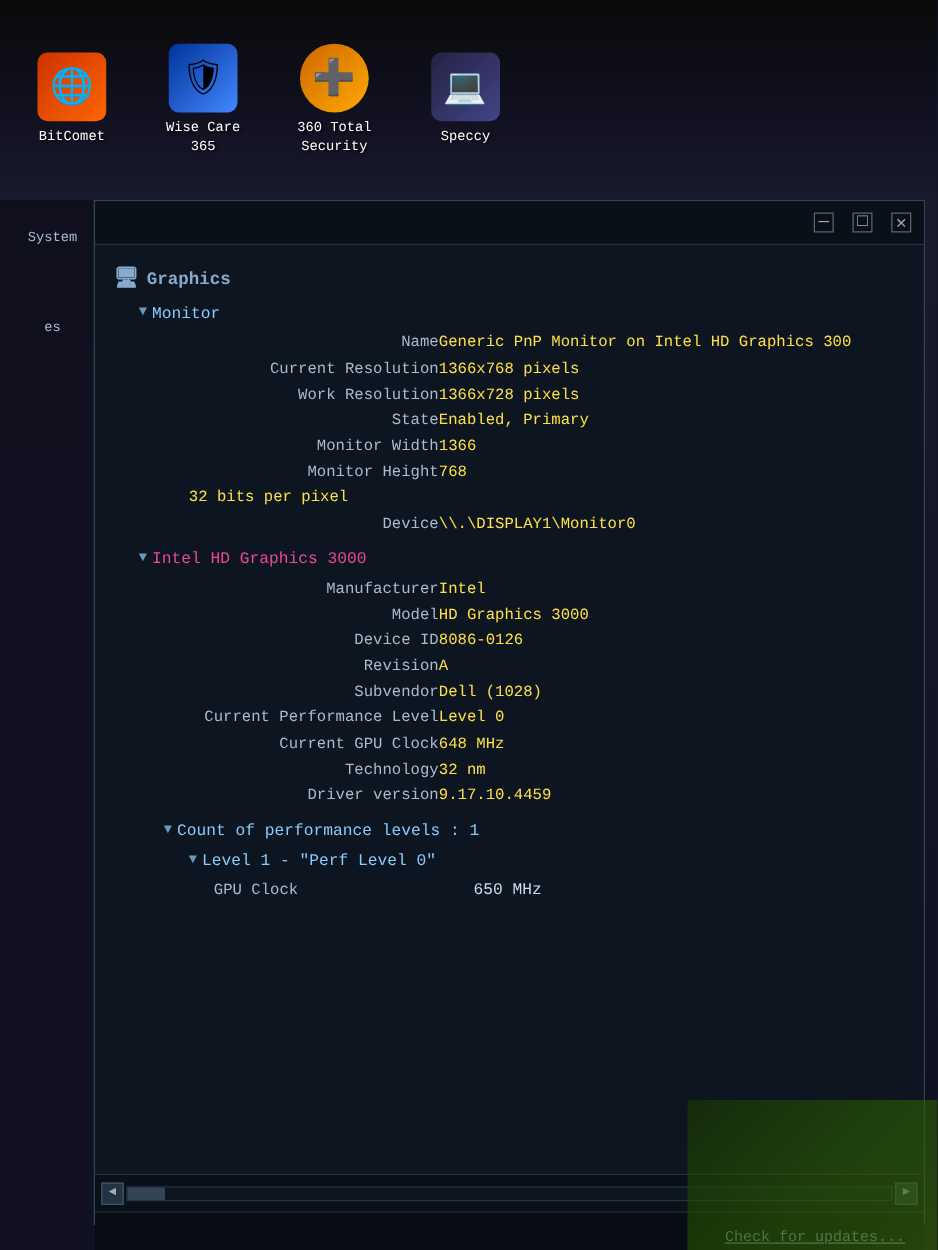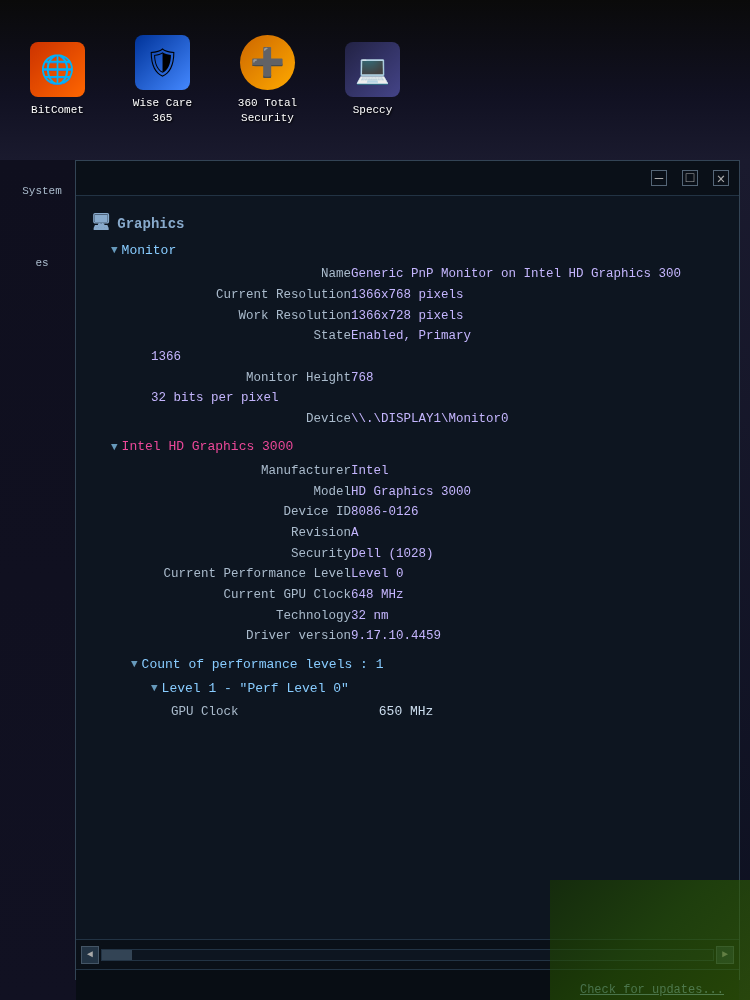--- a/index.html
+++ b/index.html
@@ -180,21 +180,21 @@
     }
 
     .prop-label {
       color: #aabbcc;
       width: 200px;
       min-width: 200px;
       font-size: 12.5px;
     }
 
     .prop-value {
-      color: #c4b5fd;
+      color: #fde047;
       font-size: 12.5px;
     }
 
     .section-label {
       color: #ec4899;
       font-size: 13px;
     }
 
     
     .gpu-section {
@@ -376,20 +376,21 @@
             </div>
             <div class="prop-row">
               <span class="prop-label">Work Resolution</span>
               <span class="prop-value">1366x728 pixels</span>
             </div>
             <div class="prop-row">
               <span class="prop-label">State</span>
               <span class="prop-value">Enabled, Primary</span>
             </div>
             <div class="prop-row">
+              <span class="prop-label">Monitor Width</span>
               <span class="prop-value">1366</span>
             </div>
             <div class="prop-row">
               <span class="prop-label">Monitor Height</span>
               <span class="prop-value">768</span>
             </div>
             <div class="prop-row">
               <span class="prop-value">32 bits per pixel</span>
             </div>
             <div class="prop-row">
@@ -416,21 +417,21 @@
             </div>
             <div class="prop-row">
               <span class="prop-label">Device ID</span>
               <span class="prop-value">8086-0126</span>
             </div>
             <div class="prop-row">
               <span class="prop-label">Revision</span>
               <span class="prop-value">A</span>
             </div>
             <div class="prop-row">
-              <span class="prop-label">Security</span>
+              <span class="prop-label">Subvendor</span>
               <span class="prop-value">Dell (1028)</span>
             </div>
             <div class="prop-row">
               <span class="prop-label">Current Performance Level</span>
               <span class="prop-value">Level 0</span>
             </div>
             <div class="prop-row">
               <span class="prop-label">Current GPU Clock</span>
               <span class="prop-value">648 MHz</span>
             </div>

